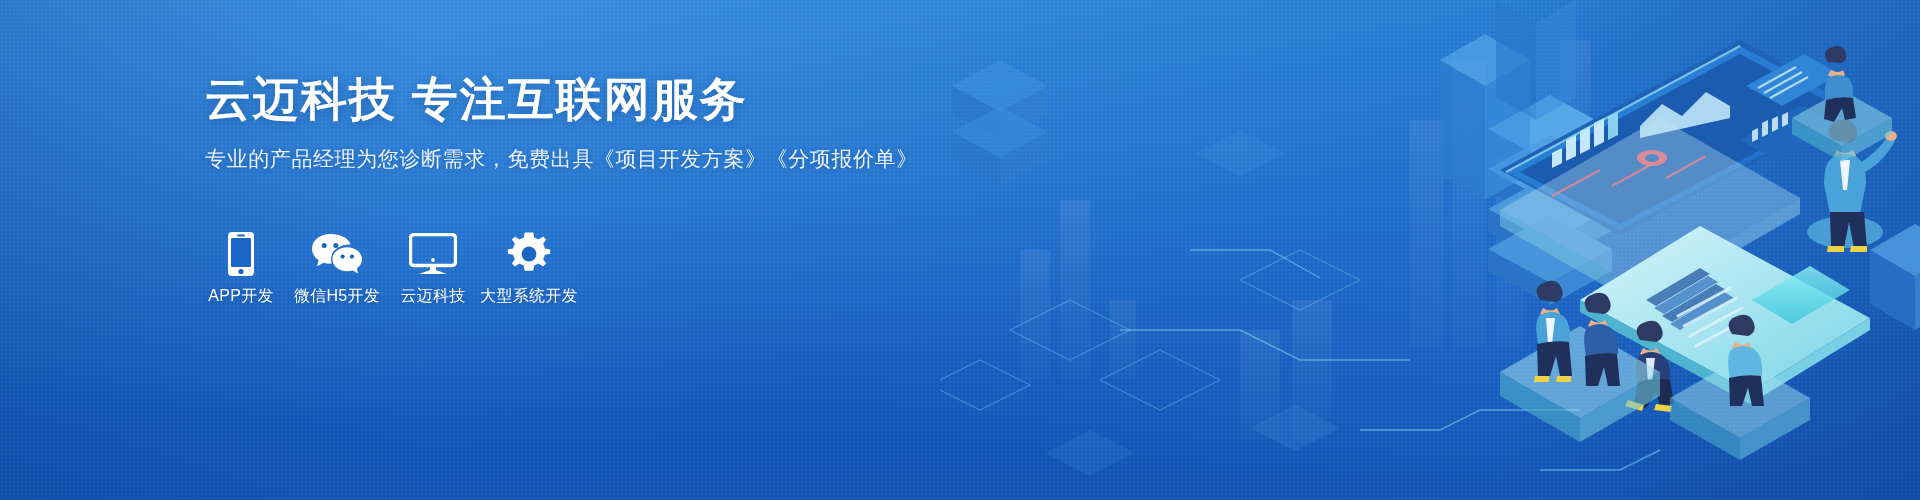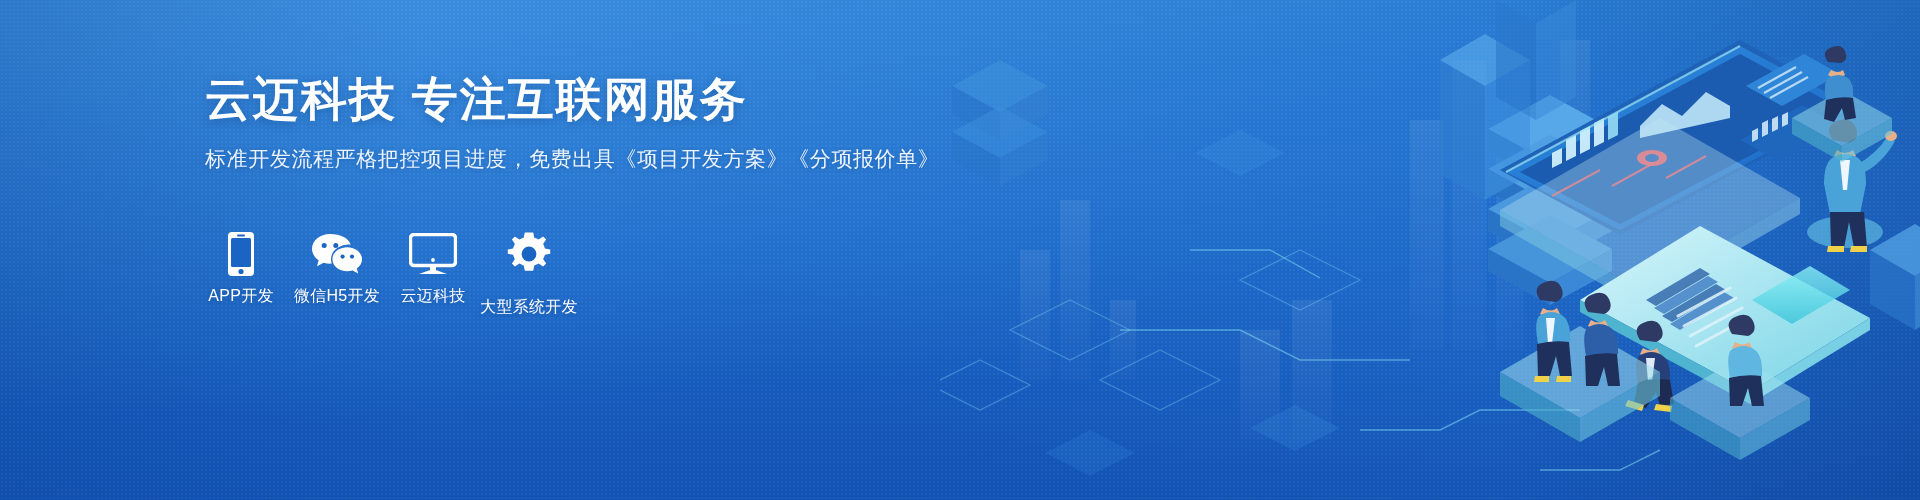--- a/index.html
+++ b/index.html
@@ -40,21 +40,21 @@
     position:absolute;left:0;font-size:21px;line-height:34px;color:#eaf3ff;
     letter-spacing:.6px;white-space:nowrap;font-weight:normal;
     text-shadow:0 1px 5px rgba(5,40,100,.25);
   }
   .sub1{top:142px;}
   .sub2{top:176px;}
 
   
   .icons{position:absolute;left:0;top:230px;display:flex;align-items:flex-start;}
   .icell{width:72px;margin-right:24px;display:flex;flex-direction:column;align-items:center;}
-  .icell:last-child{margin-right:0;gap:11px;}
+  .icell:last-child{margin-right:0;}
   .iglyph{height:48px;display:flex;align-items:center;justify-content:center;}
   .ilabel{
     margin-top:8px;font-size:16px;color:#ffffff;white-space:nowrap;
     letter-spacing:.3px;font-weight:normal;
     text-shadow:0 1px 4px rgba(5,40,100,.30);
   }
   .iglyph svg{display:block;}
 
   
   .art{position:absolute;right:0;top:0;width:980px;height:500px;}
@@ -325,21 +325,21 @@
         <path d="M975 276 L1020 250 L1020 304 L975 330 Z" fill="#3c8bd6"></path>
         <path d="M930 250 L975 224 L1020 250 L975 276 Z" fill="#55a5e6"></path>
       </g>
     </svg>
   </div>
 
   <div class="copy">
 
     <div class="title">云迈科技 专注互联网服务</div>
 
-    <div class="sub sub1">标准开发流程严格把控项目进度，免费出具《项目开发方案》《分项报价单》</div>
+    <div class="sub sub1">专业的产品经理为您诊断需求，免费出具《项目开发方案》《分项报价单》</div>
 
 
     <div class="icons">
 
       <div class="icell">
         <span class="iglyph">
           <svg width="28" height="46" viewBox="0 0 28 46">
             <rect x="1" y="1" width="26" height="44" rx="4" fill="#ffffff"></rect>
             <rect x="4" y="7" width="20" height="29" rx="1.5" fill="#1a65c4"></rect>
             <rect x="10" y="3.6" width="8" height="2" rx="1" fill="#1a65c4"></rect>

